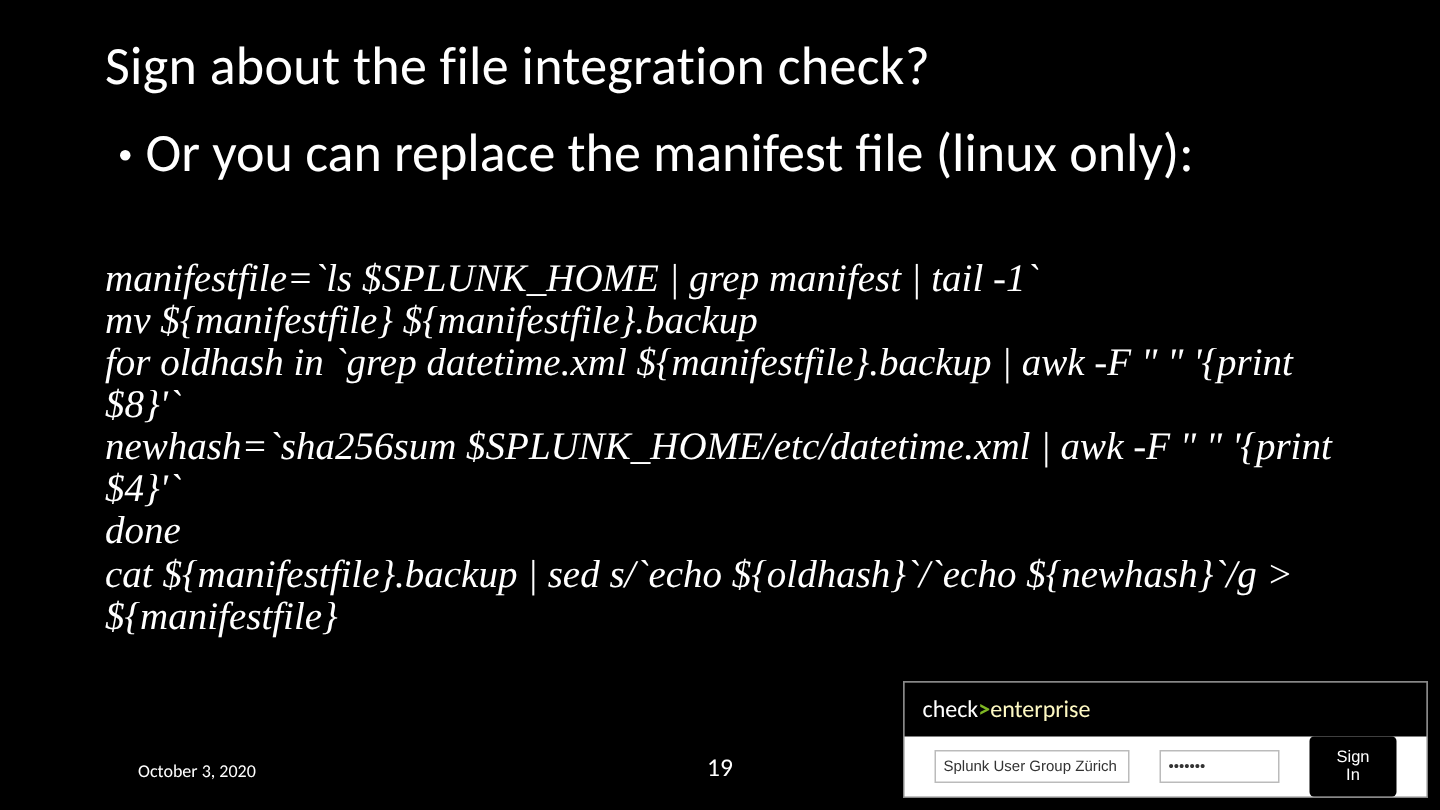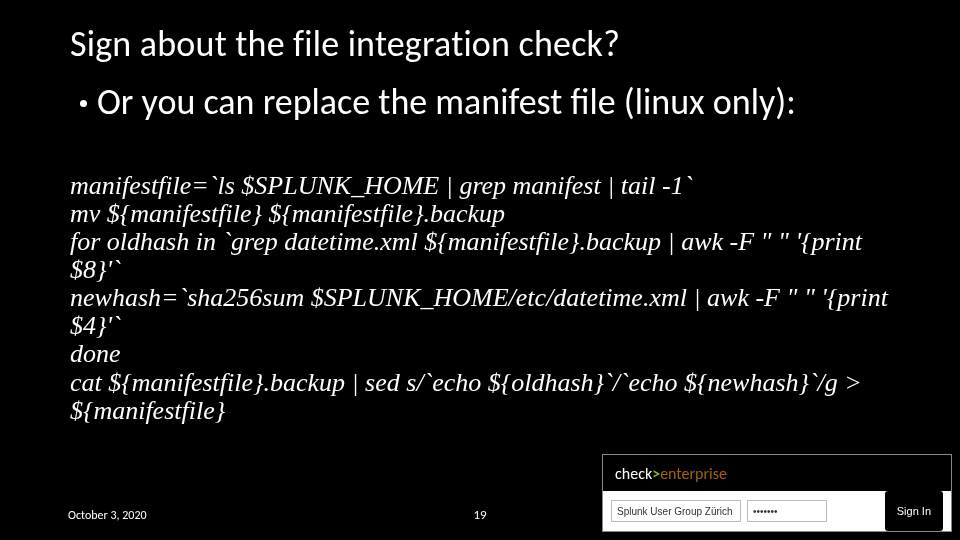--- a/index.html
+++ b/index.html
@@ -2,28 +2,28 @@
 <html><head>
 <meta charset="utf-8">
 <style>
   html,body{margin:0;padding:0;width:960px;height:540px;background:#000;color:#fff;font-family:"Segoe UI",Calibri,Arial,sans-serif;overflow:hidden}
   .slide{position:relative;width:960px;height:540px;box-sizing:border-box}
   .title{position:absolute;left:70px;top:22px;font-size:36px;font-weight:400;letter-spacing:0.2px}
   .bullet{position:absolute;left:80px;top:80px;font-size:36px}
   .bullet .dot{display:inline-block;width:7px;height:7px;background:#fff;border-radius:50%;vertical-align:middle;margin-right:10px;position:relative;top:-2px}
   .code{position:absolute;left:70px;top:172px;width:820px;font-style:italic;font-size:26px;line-height:1.08;font-family:Liberation Serif, serif;word-wrap:break-word}
   .code div{margin:0;padding:0}
-  .footer-date{position:absolute;left:68px;bottom:18px;font-size:12px}
-  .footer-page{position:absolute;left:50%;bottom:18px;transform:translateX(-50%);font-size:13px}
+  .footer-date{position:absolute;left:92px;bottom:18px;font-size:12px}
+  .footer-page{position:absolute;left:50%;bottom:18px;transform:translateX(-50%);font-size:17px}
   .login-box{position:absolute;right:8px;bottom:8px;width:350px;height:78px;background:#fff;border:1px solid #888;box-sizing:border-box;display:flex;flex-direction:column}
   .login-top{height:36px;background:#000;display:flex;align-items:center;padding-left:12px}
   .logo{color:#fff;font-size:16px;font-weight:400}
   .logo .chev{color:#7fb824;font-weight:700}
-  .logo .ent{color:#a16207;font-weight:400}
-  .login-bottom{flex:1;display:flex;align-items:center;padding:0 8px;gap:6px}
+  .logo .ent{color:#fef9c3;font-weight:400}
+  .login-bottom{flex:1;display:flex;align-items:center;padding:0 20px;gap:20px}
   .login-bottom input{height:22px;border:1px solid #bbb;font-size:10px;padding:0 5px;box-sizing:border-box;background:#fff;color:#333}
   .login-bottom .user{width:130px}
   .login-bottom .pass{width:80px}
   .signin{background:#000000;color:#fff;border:none;height:40px;padding:0 12px;font-size:11px;border-radius:3px;cursor:pointer;margin-left:auto}
 </style>
 </head>
 <body>
 
 <div class="slide">
   <div class="title">Sign about the file integration check?</div>

